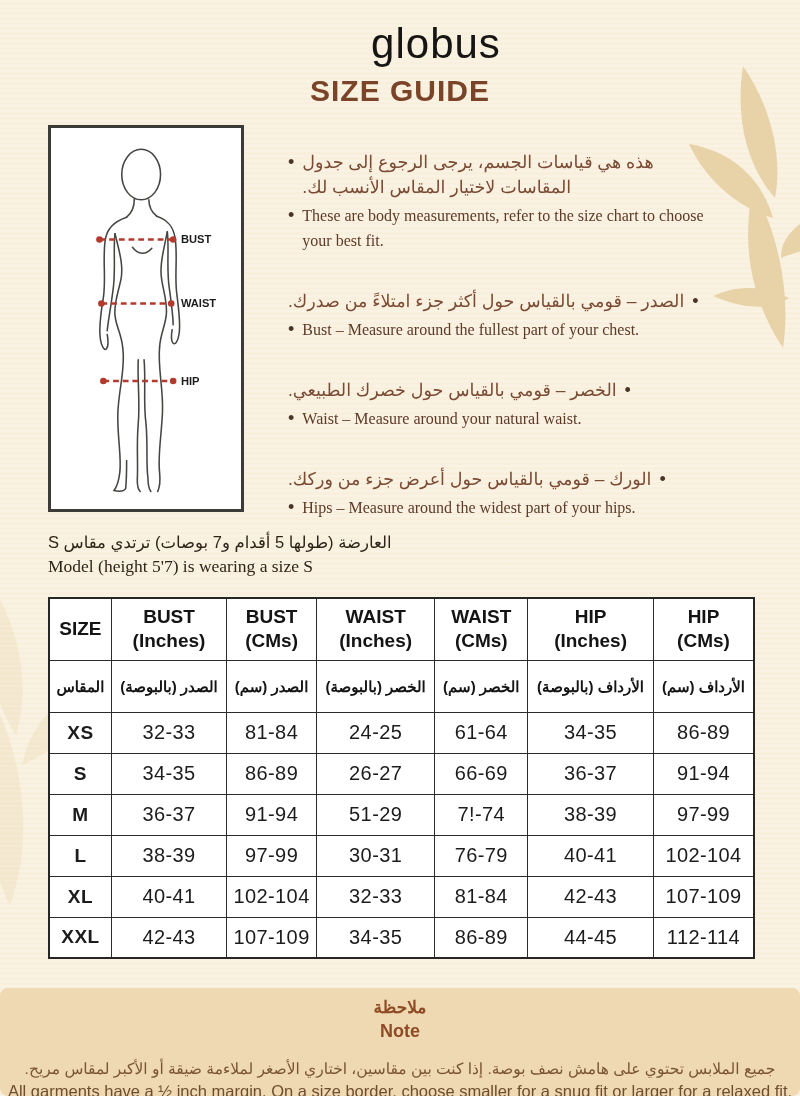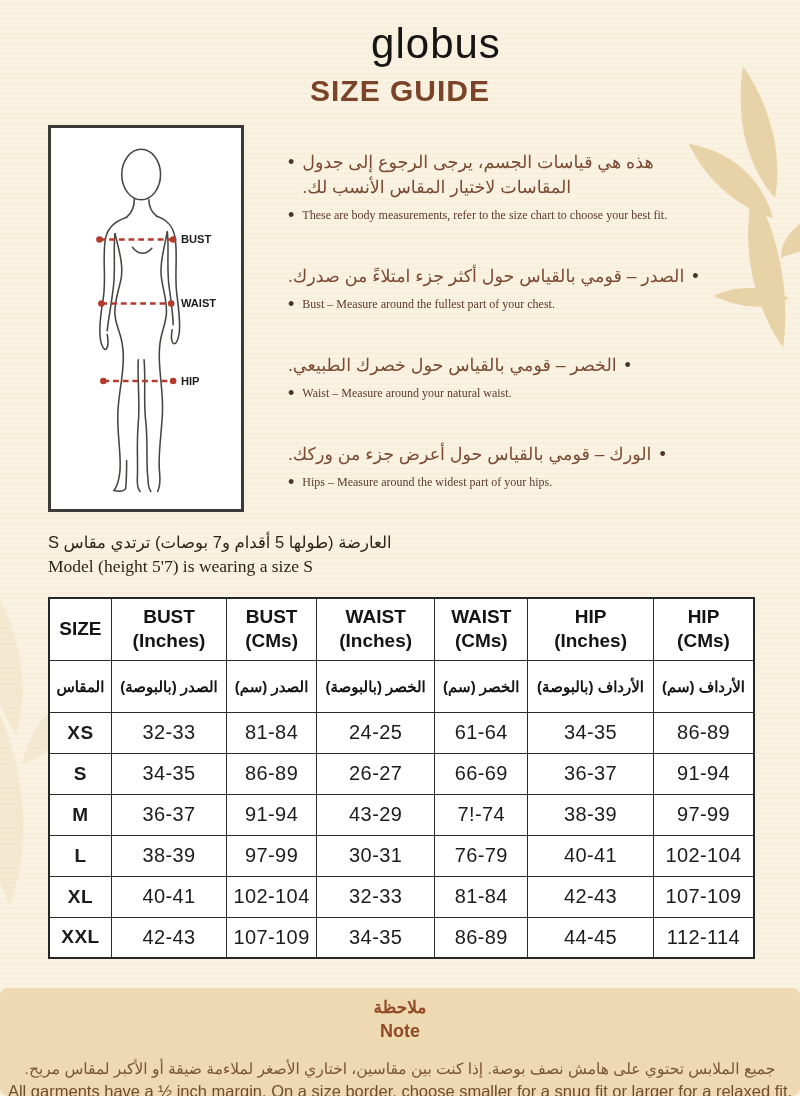--- a/index.html
+++ b/index.html
@@ -19,21 +19,21 @@
   .figure-box{position:absolute; left:48px; top:125px; width:196px; height:387px;
         background:#ffffff; border:3px solid #3c3b38; box-sizing:border-box;}
   .figure-box svg{display:block; width:100%; height:100%;}
   
   .bullets{position:absolute; left:288px; top:150px; width:434px;}
   .group{margin-bottom:28px;}
   .b-row{display:flex; align-items:flex-start; margin-bottom:3px;}
   .dot{flex:0 0 auto; font-size:18px; line-height:25px; color:#4a342a; padding:0 8px 0 0;}
   .dot.right{padding:0 0 0 8px;}
   .b-ar{font-size:17.5px; line-height:25px; color:#7a4a33; text-align:left;}
-  .b-en{font-family:"Liberation Serif", serif; font-size:12px; line-height:25px; color:#5d3a28;}
+  .b-en{font-family:"Liberation Serif", serif; font-size:16px; line-height:25px; color:#5d3a28;}
   .g2,.g3,.g4{margin-top:36px;}
   
   .model-note{position:absolute; left:48px; top:530px; color:#2e2318;}
   .model-ar{font-size:16.5px; line-height:24px;}
   .model-en{font-family:"Liberation Serif", serif; font-size:17.5px; line-height:24px;}
   
   table.size{position:absolute; left:48px; top:597px; width:707px; border-collapse:collapse;
         background:#fff; border:2.5px solid #262624;}
   table.size th, table.size td{border:1.6px solid #2b2b29; text-align:center; vertical-align:middle; padding:0;}
   tr.hdr-en{height:62px;}
@@ -221,21 +221,21 @@
           <td>86-89</td>
           <td>26-27</td>
           <td>66-69</td>
           <td>36-37</td>
           <td>91-94</td>
         </tr>
         <tr>
           <td class="size-cell">M</td>
           <td>36-37</td>
           <td>91-94</td>
-          <td>43-29</td>
+          <td>51-29</td>
           <td>7!-74</td>
           <td>38-39</td>
           <td>97-99</td>
         </tr>
         <tr>
           <td class="size-cell">L</td>
           <td>38-39</td>
           <td>97-99</td>
           <td>30-31</td>
           <td>76-79</td>

